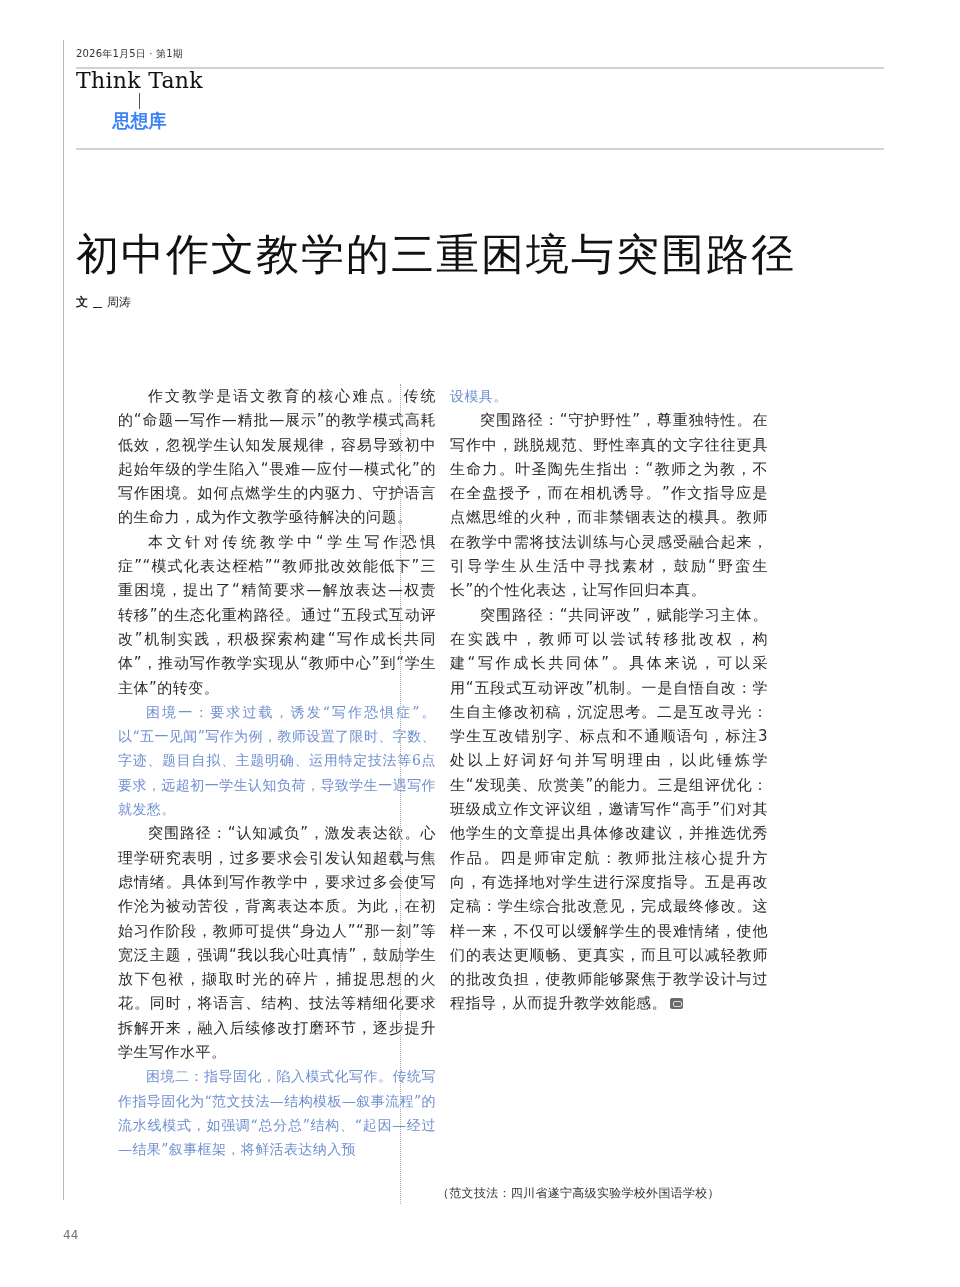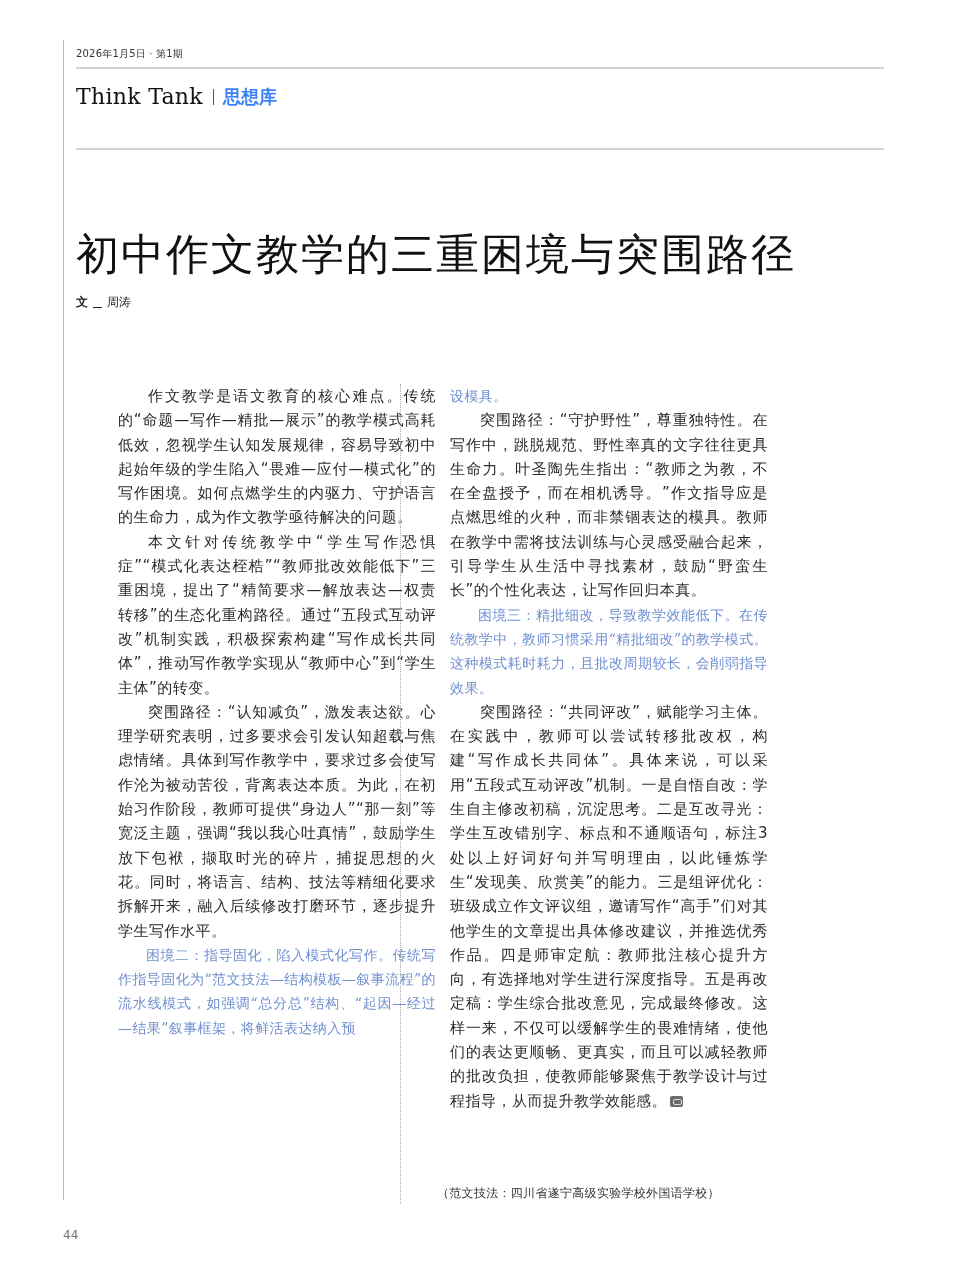--- a/index.html
+++ b/index.html
@@ -3,21 +3,21 @@
 <meta charset="utf-8">
 <style>
   html, body { margin: 0; padding: 0; background: #ffffff; }
   body { width: 960px; height: 1287px; position: relative; overflow: hidden;
          font-family: "DejaVu Sans", "Liberation Sans", sans-serif; color: #222; }
 
   .left-rule { position: absolute; left: 63px; top: 40px; width: 1px; height: 1160px; background: #b8b8b8; }
 
   .issue-line { position: absolute; left: 76px; top: 47px; font-size: 10px; color: #333; letter-spacing: 0.2px; }
   .hr-top { position: absolute; left: 76px; top: 67px; width: 808px; height: 2px; background: #d2d2d2; }
-  .section-head { position: absolute; left: 76px; top: 84px; display: flex; align-items: center; }
+  .section-head { position: absolute; left: 76px; top: 68px; display: flex; align-items: center; flex-direction: column; }
   .section-en { font-family: "DejaVu Serif", "Liberation Serif", serif; font-size: 22px; color: #111; letter-spacing: 0.3px; }
   .section-sep { width: 1px; height: 16px; background: #555; margin: 0 9px 0 10px; }
   .section-zh { font-family: "DejaVu Serif", "Liberation Serif", serif; font-size: 18px; font-weight: bold; color: #3b82f6; }
   .hr-mid { position: absolute; left: 76px; top: 148px; width: 808px; height: 2px; background: #d2d2d2; }
 
   .title { position: absolute; left: 76px; top: 226px; font-size: 43px; color: #111; letter-spacing: 2px; white-space: nowrap; }
   .byline { position: absolute; left: 76px; top: 294px; font-size: 12px; color: #222; display: flex; align-items: flex-end; }
   .byline-prefix { font-weight: bold; }
   .byline-underscore { display: inline-block; width: 9px; height: 1.5px; background: #222; margin: 0 5px 3px 5px; }
 
@@ -53,27 +53,27 @@
 <h1 class="title" style="margin:0;font-weight:normal;">初中作文教学的三重困境与突围路径</h1>
 <div class="byline">
   <span class="byline-prefix">文</span>
   <span class="byline-underscore"></span>
   <span>周涛</span>
 </div>
 
 <div class="col col-left">
   <p>作文教学是语文教育的核心难点。传统的“命题—写作—精批—展示”的教学模式高耗低效，忽视学生认知发展规律，容易导致初中起始年级的学生陷入“畏难—应付—模式化”的写作困境。如何点燃学生的内驱力、守护语言的生命力，成为作文教学亟待解决的问题。</p>
   <p>本文针对传统教学中“学生写作恐惧症”“模式化表达桎梏”“教师批改效能低下”三重困境，提出了“精简要求—解放表达—权责转移”的生态化重构路径。通过“五段式互动评改”机制实践，积极探索构建“写作成长共同体”，推动写作教学实现从“教师中心”到“学生主体”的转变。</p>
+  <p class="callout">困境一：要求过载，诱发“写作恐惧症”。以“五一见闻”写作为例，教师设置了限时、字数、字迹、题目自拟、主题明确、运用特定技法等6点要求，远超初一学生认知负荷，导致学生一遇写作就发愁。</p>
   <p>突围路径：“认知减负”，激发表达欲。心理学研究表明，过多要求会引发认知超载与焦虑情绪。具体到写作教学中，要求过多会使写作沦为被动苦役，背离表达本质。为此，在初始习作阶段，教师可提供“身边人”“那一刻”等宽泛主题，强调“我以我心吐真情”，鼓励学生放下包袱，撷取时光的碎片，捕捉思想的火花。同时，将语言、结构、技法等精细化要求拆解开来，融入后续修改打磨环节，逐步提升学生写作水平。</p>
   <p class="callout">困境二：指导固化，陷入模式化写作。传统写作指导固化为“范文技法—结构模板—叙事流程”的流水线模式，如强调“总分总”结构、“起因—经过—结果”叙事框架，将鲜活表达纳入预</p>
 </div>
 
 <div class="col-divider"></div>
 
 <div class="col col-right">
   <p class="callout no-indent">设模具。</p>
   <p>突围路径：“守护野性”，尊重独特性。在写作中，跳脱规范、野性率真的文字往往更具生命力。叶圣陶先生指出：“教师之为教，不在全盘授予，而在相机诱导。”作文指导应是点燃思维的火种，而非禁锢表达的模具。教师在教学中需将技法训练与心灵感受融合起来，引导学生从生活中寻找素材，鼓励“野蛮生长”的个性化表达，让写作回归本真。</p>
-  <p class="callout">困境三：精批细改，导致教学效能低下。在传统教学中，教师习惯采用“精批细改”的教学模式。这种模式耗时耗力，且批改周期较长，会削弱指导效果。</p>
   <p><span>突围路径：“共同评改”，赋能学习主体。在实践中，教师可以尝试转移批改权，构建“写作成长共同体”。具体来说，可以采用“五段式互动评改”机制。一是自悟自改：学生自主修改初稿，沉淀思考。二是互改寻光：学生互改错别字、标点和不通顺语句，标注3处以上好词好句并写明理由，以此锤炼学生“发现美、欣赏美”的能力。三是组评优化：班级成立作文评议组，邀请写作“高手”们对其他学生的文章提出具体修改建议，并推选优秀作品。四是师审定航：教师批注核心提升方向，有选择地对学生进行深度指导。五是再改定稿：学生综合批改意见，完成最终修改。这样一来，不仅可以缓解学生的畏难情绪，使他们的表达更顺畅、更真实，而且可以减轻教师的批改负担，使教师能够聚焦于教学设计与过程指导，从而提升教学效能感。</span><span class="end-icon"></span></p>
 </div>
 
 <div class="affiliation">（范文技法：四川省遂宁高级实验学校外国语学校）</div>
 <div class="page-number">44</div>
 
 </body></html>

